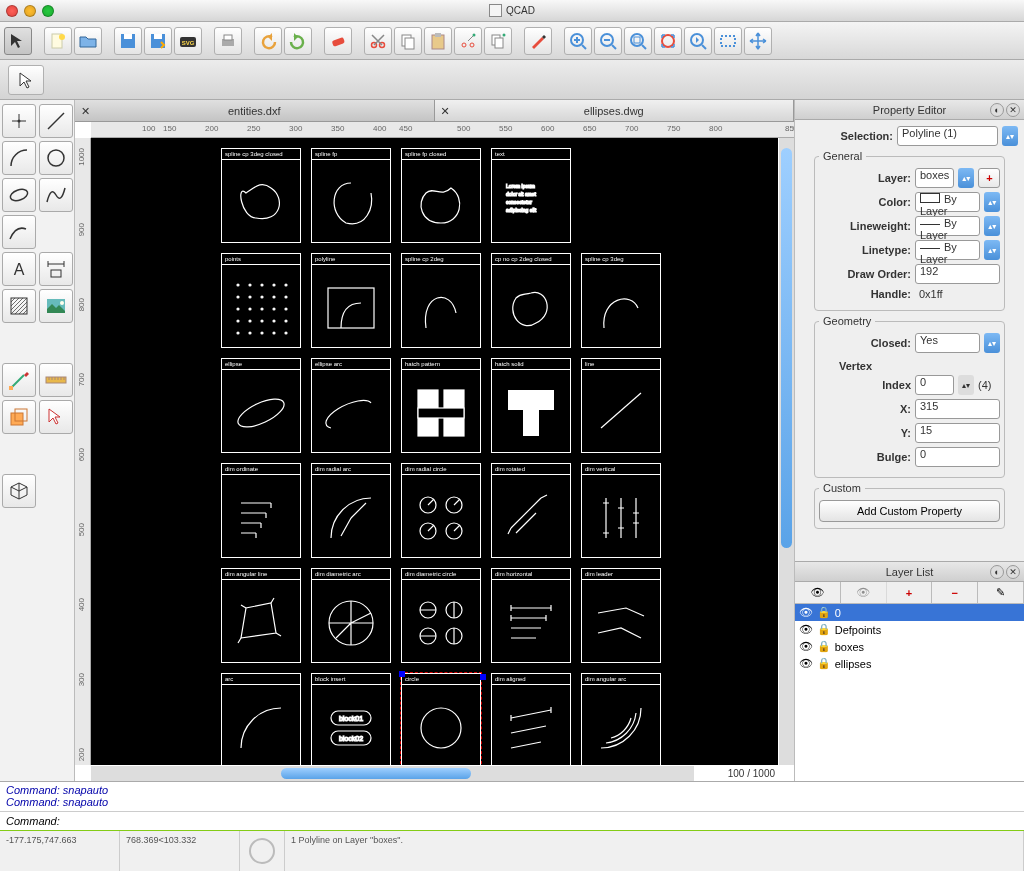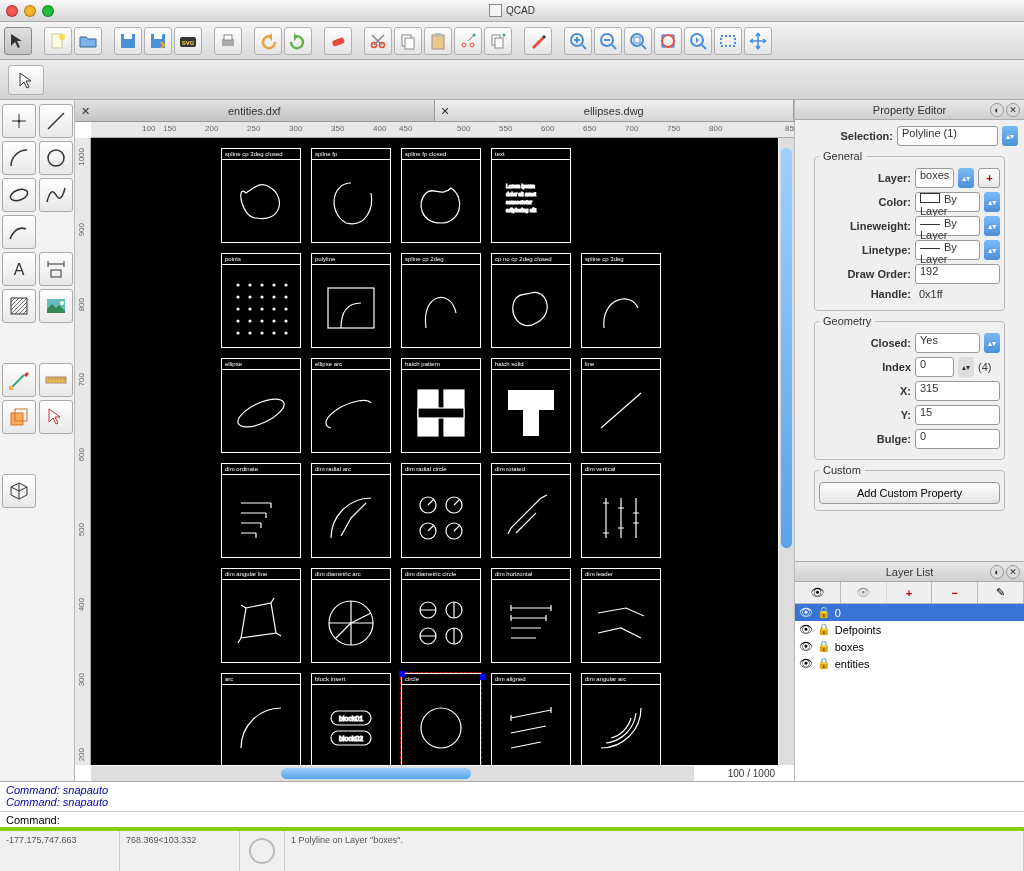--- a/index.html
+++ b/index.html
@@ -75,21 +75,21 @@
 .layer-tools{height:22px;display:flex;border-bottom:1px solid #bbb;}
 .layer-tools div{flex:1;display:flex;align-items:center;justify-content:center;border-right:1px solid #bbb;}
 .layer-rows{flex:1;background:#fff;font-size:11px;}
 .lrow{display:flex;align-items:center;padding:2px 4px;gap:4px;}
 .lrow.sel{background:#3874d6;color:#fff;}
 .eye{width:14px;}
 
 
 .bottom{height:90px;border-top:1px solid #aaa;background:#fff;display:flex;flex-direction:column;}
 .cmd-history{height:32px;padding:2px 6px;font-size:11px;color:#00a;border-bottom:1px solid #ccc;font-style:italic;}
-.cmd-line{height:20px;display:flex;align-items:center;padding:0 6px;font-size:11px;border-bottom:4px solid #84cc16;}
+.cmd-line{height:20px;display:flex;align-items:center;padding:0 6px;font-size:11px;border-bottom:1px solid #84cc16;font-style:italic;}
 .statusbar{flex:1;display:flex;background:#f0f0f0;font-size:9px;color:#555;}
 .statusbar .cell-s{border-right:1px solid #ccc;padding:4px 6px;min-width:120px;}
 .statusbar .two-line{line-height:11px;}
 .mousewheel{width:26px;height:26px;border:2px solid #bbb;border-radius:50%;margin:3px;}
 
 </style>
 </head>
 <body>
 
 <div class="titlebar">
@@ -755,20 +755,21 @@
             <div style="flex:1;padding:0 4px;">0x1ff</div>
           </div>
       </fieldset>
       <fieldset>
           <legend>Geometry</legend>
         <div class="prow">
             <label>Closed:</label>
             <div class="field">Yes</div>
             <div class="select-arrows">▴▾</div>
           </div>
+        <div class="section-lbl" style="font-weight:bold;padding-left:20px;">Vertex</div>
         <div class="prow">
             <label>Index</label>
             <div class="field">0</div>
             <div class="select-arrows" style="background:#ddd;color:#333;">▴▾</div>
             <span style="width:22px;">(4)</span>
           </div>
         <div class="prow">
             <label>X:</label>
             <div class="field">315</div>
           </div>
@@ -813,21 +814,21 @@
             <span>Defpoints</span>
           </div>
           <div class="lrow">
             <span class="eye">👁</span>
             <span>🔒</span>
             <span>boxes</span>
           </div>
           <div class="lrow">
             <span class="eye">👁</span>
             <span>🔒</span>
-            <span>entities</span>
+            <span>ellipses</span>
           </div>
         </div>
     </div>
   </div>
 </div>
 
 <div class="bottom">
   <div class="cmd-history">
     <div>Command: snapauto</div>
     <div>Command: snapauto</div>

